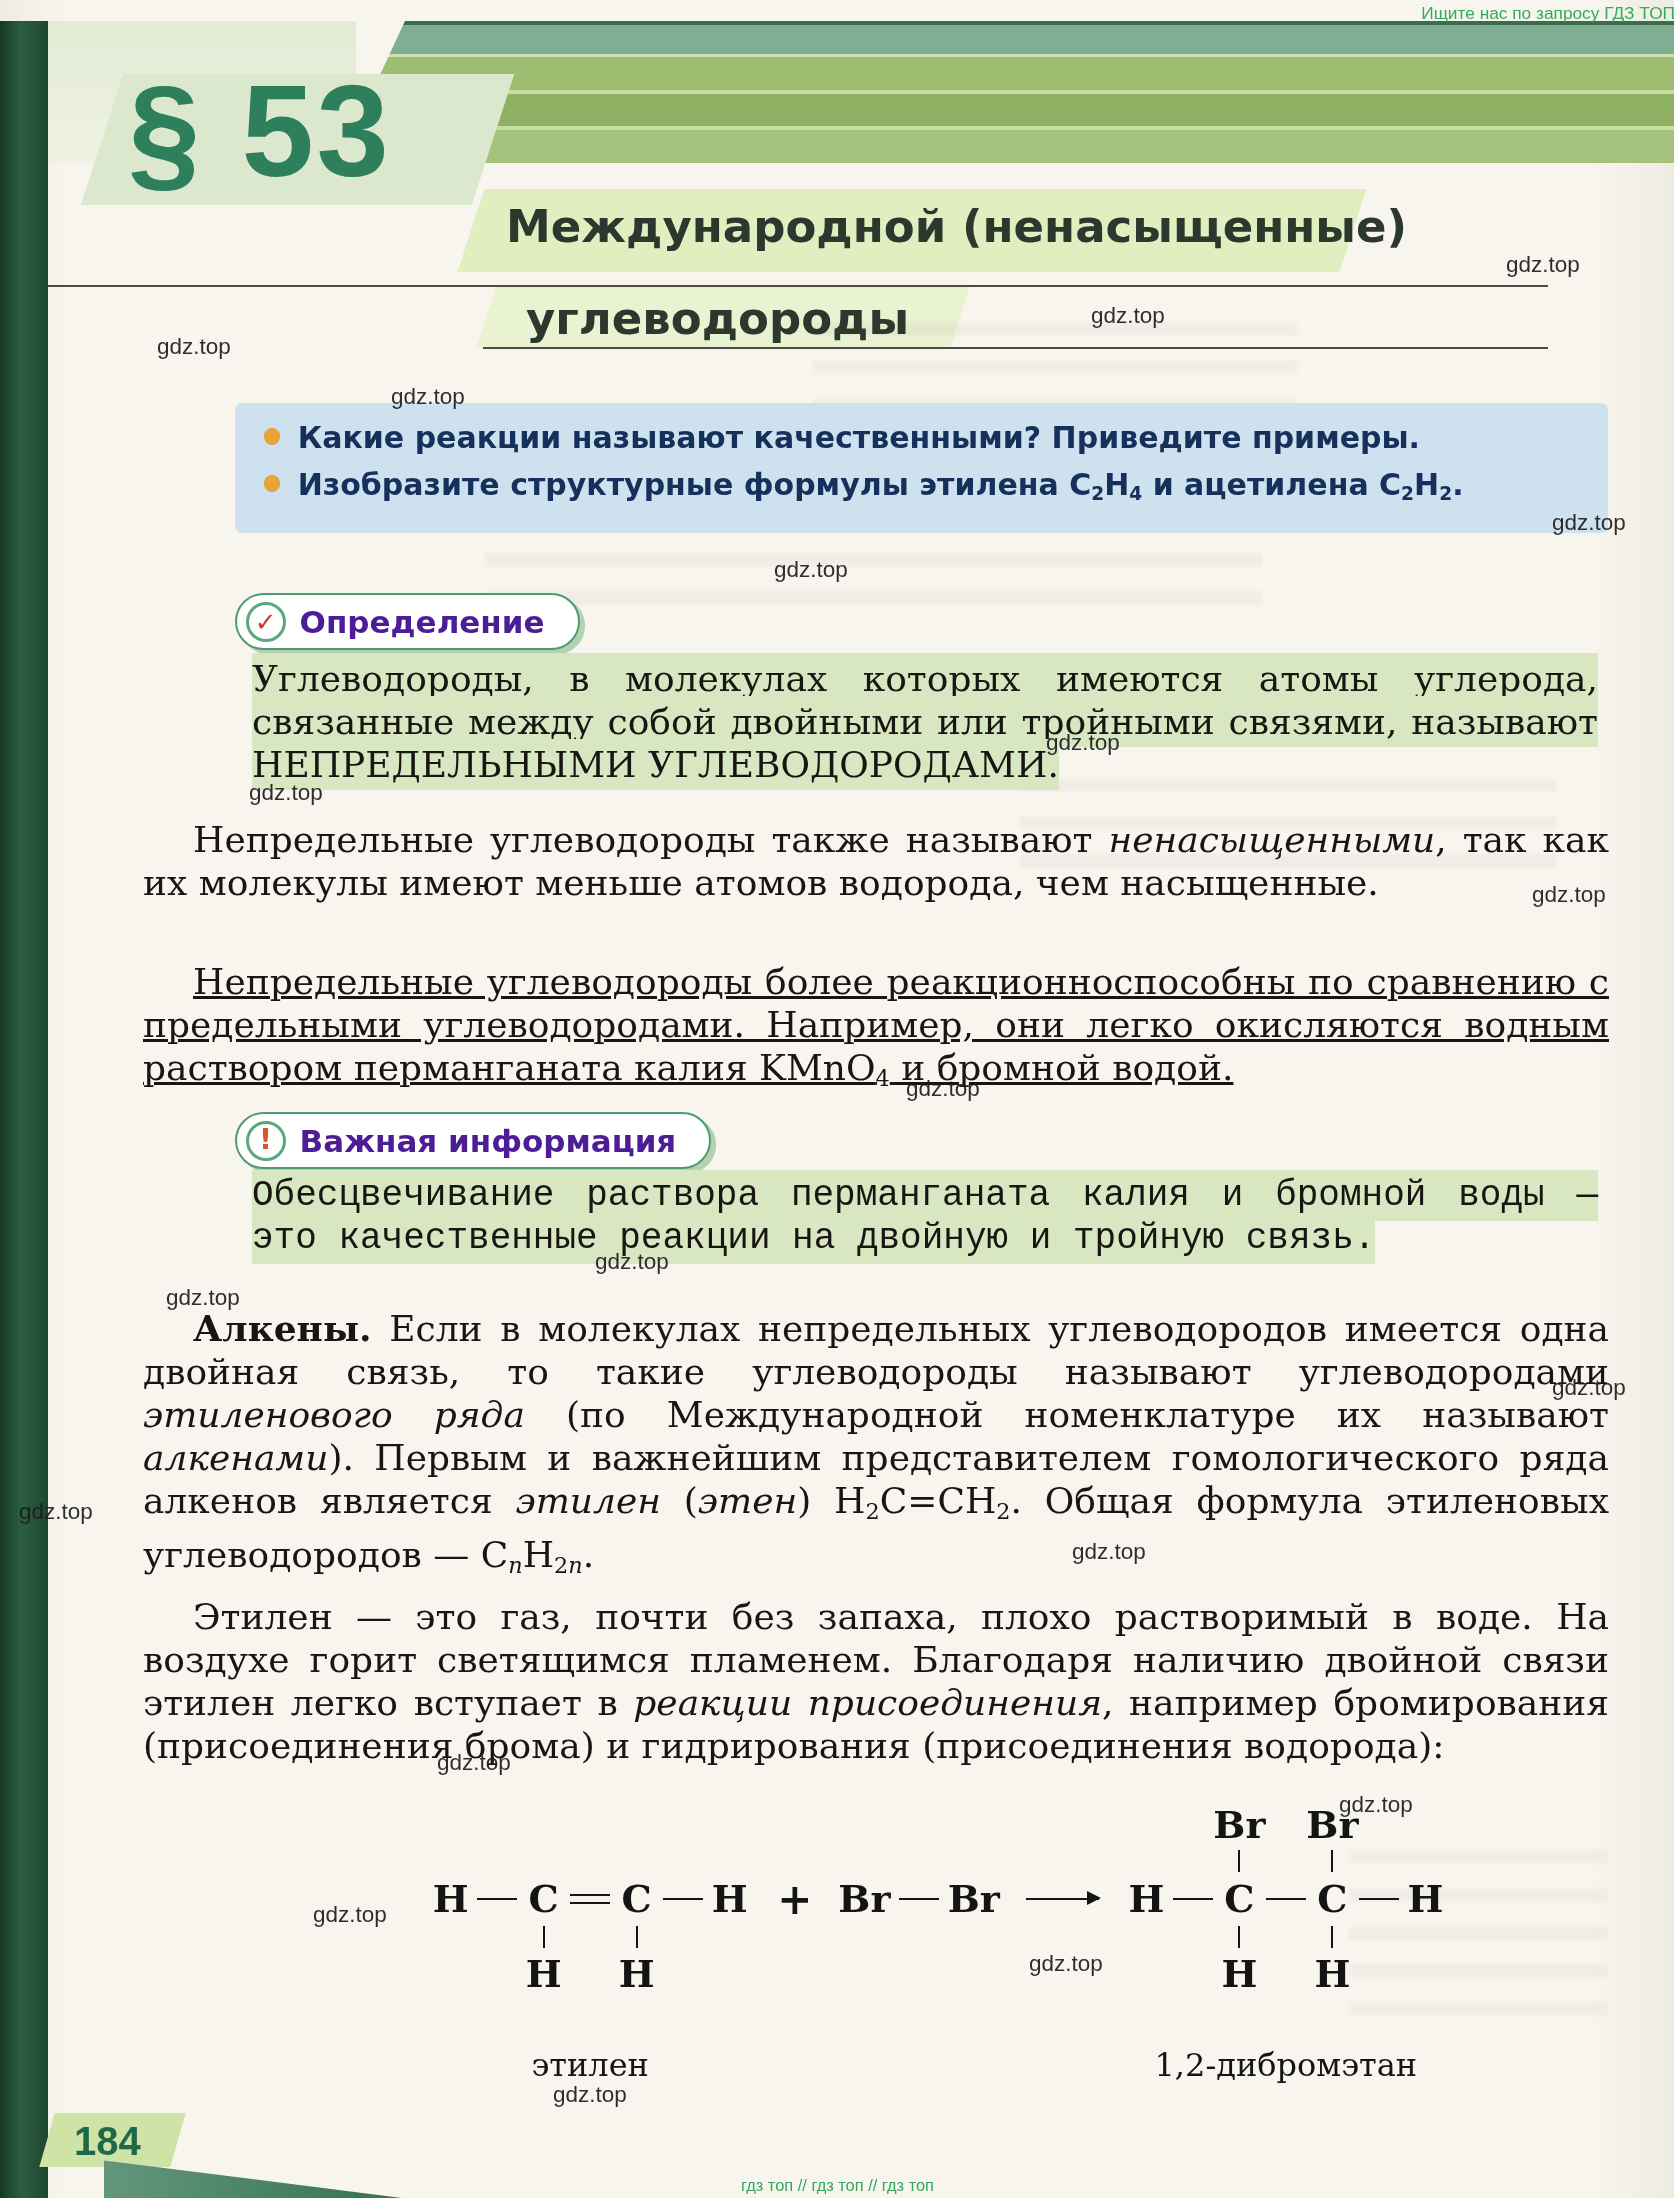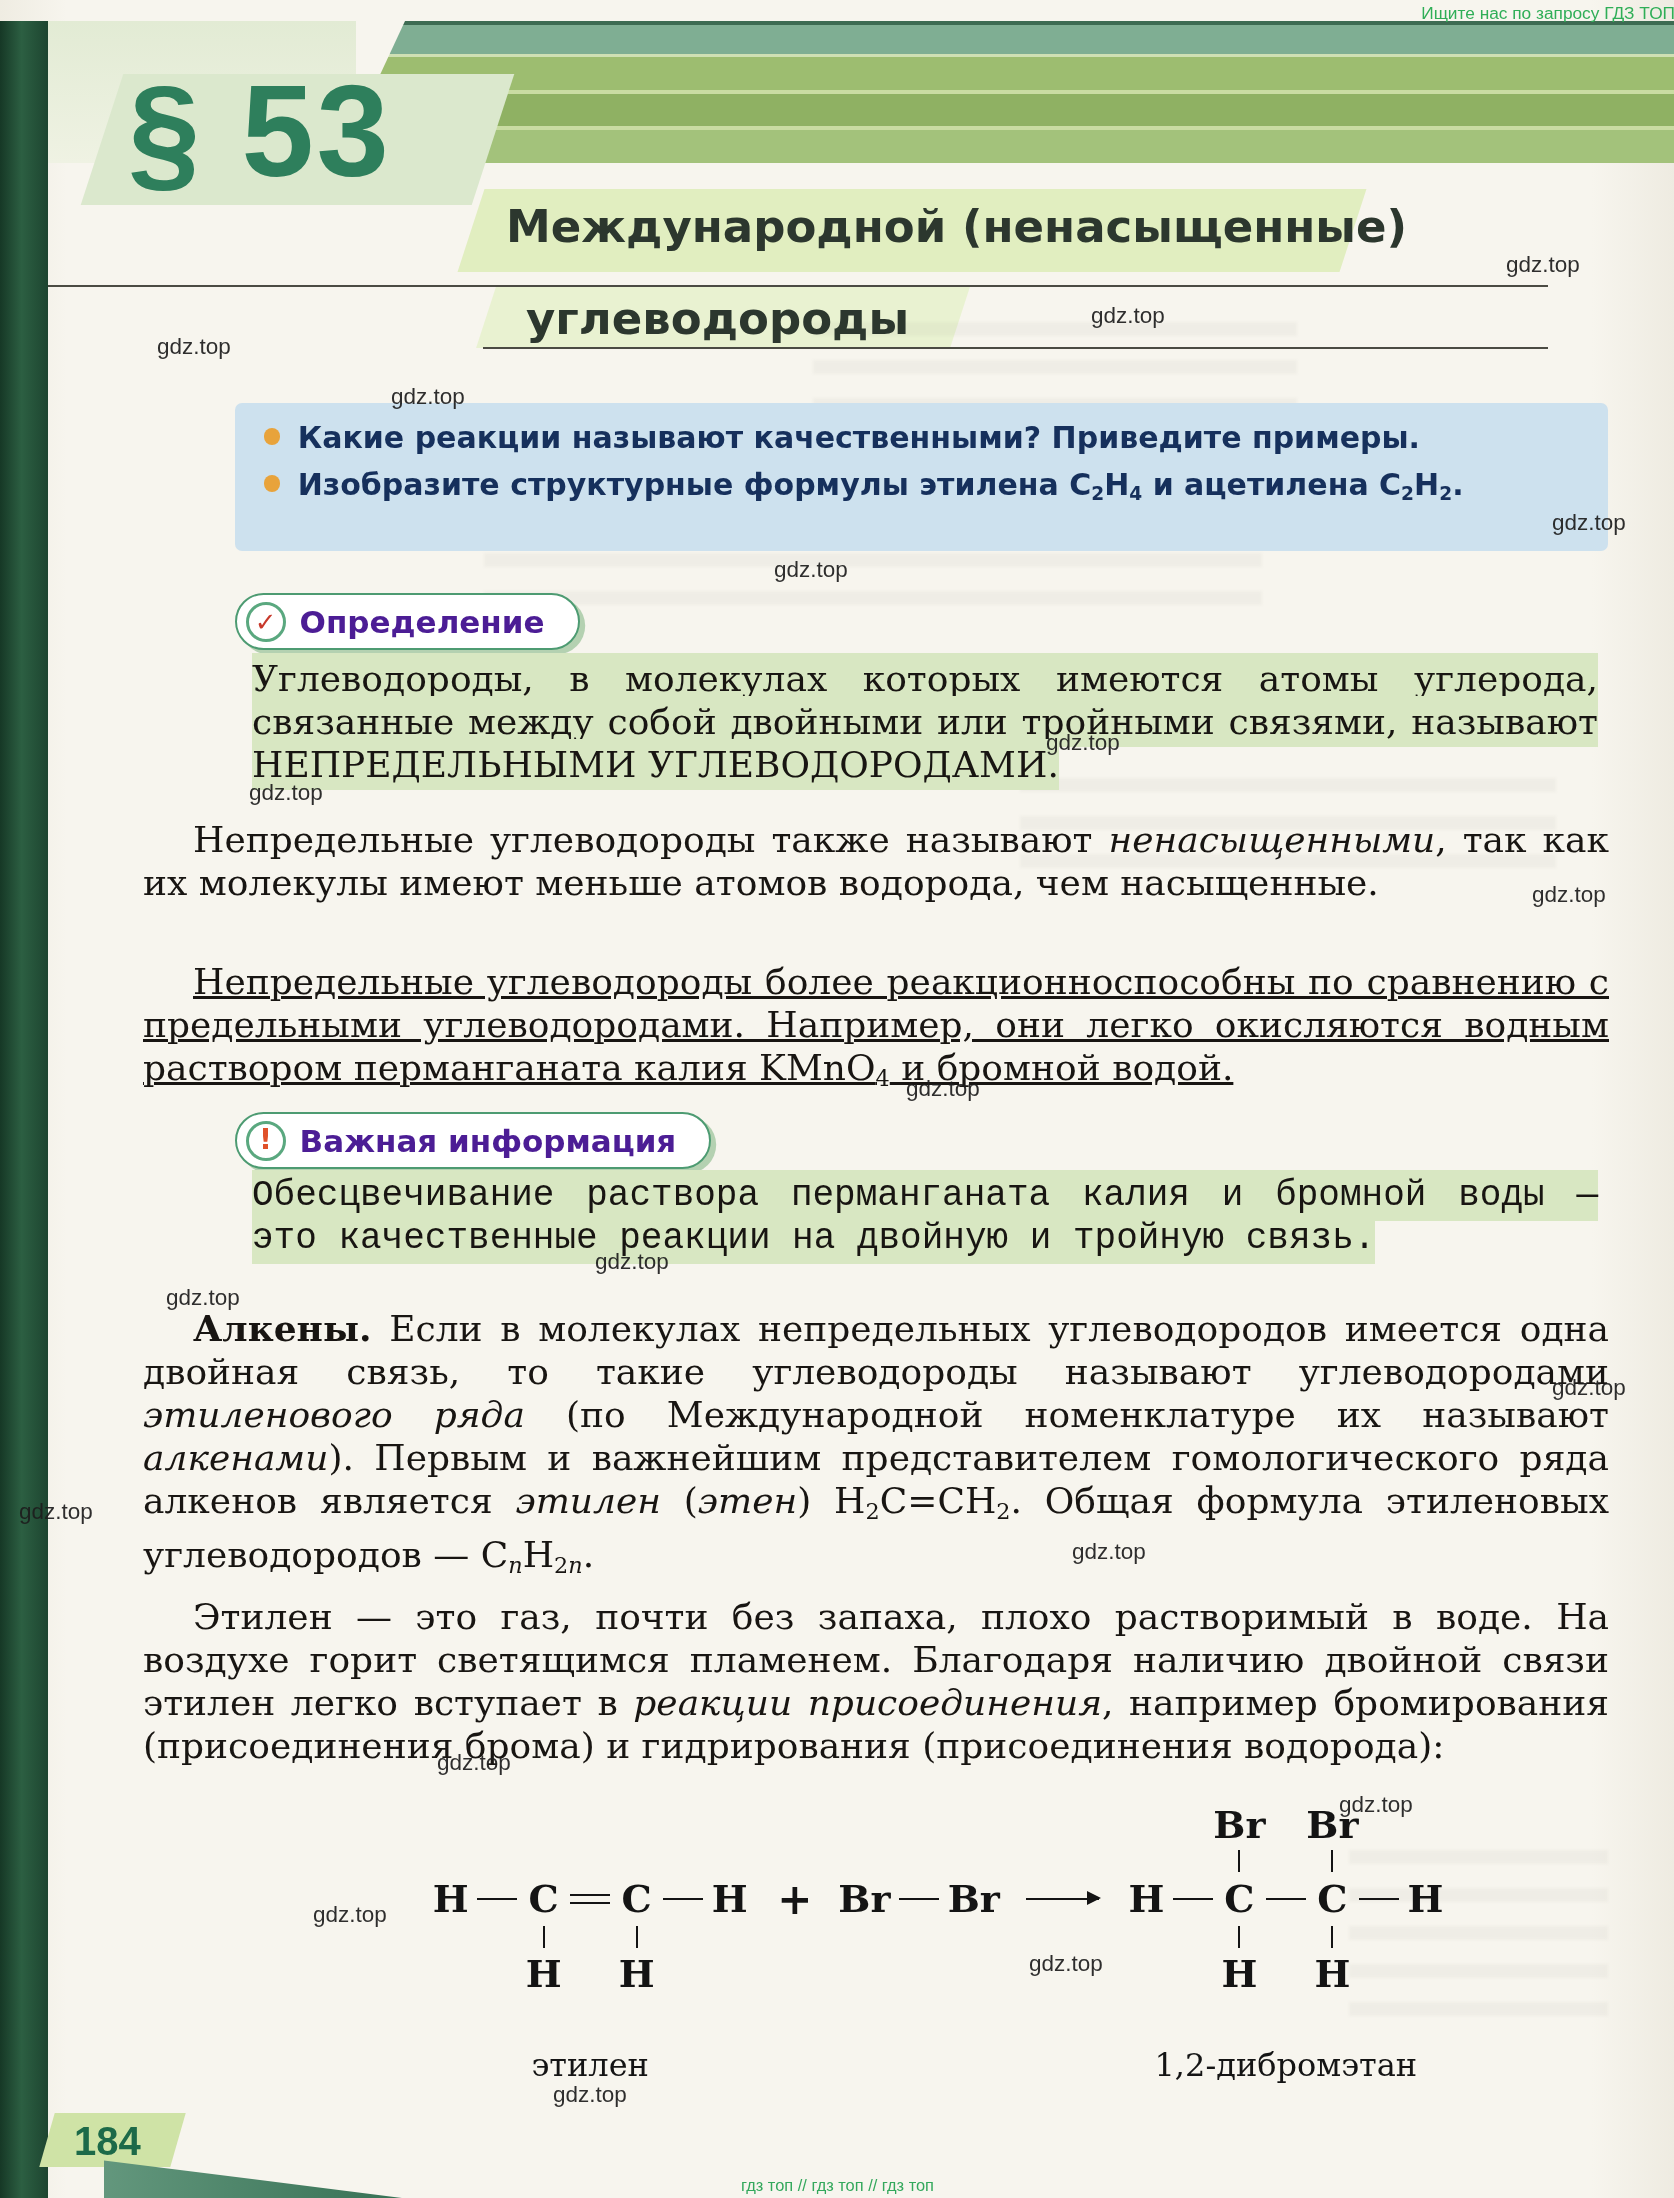--- a/index.html
+++ b/index.html
@@ -63,21 +63,21 @@
     position: absolute; left: 506px; top: 202px;
     font: bold 45px/1.1 "DejaVu Sans", "Liberation Sans", sans-serif; color: #2c372e;
   }
   .title-line2 {
     position: absolute; left: 526px; top: 294px;
     font: bold 45px/1.1 "DejaVu Sans", "Liberation Sans", sans-serif; color: #2c372e;
   }
 
   
   .qbox {
-    position: absolute; left: 235px; top: 403px; width: 1373px; height: 148px;
+    position: absolute; left: 235px; top: 403px; width: 1373px; height: 130px;
     background: #cde1ee; border-radius: 7px; padding: 14px 24px 0 29px;
   }
   .q-item { display: flex; gap: 17.3px; align-items: flex-start; margin-bottom: 5.2px; }
   .q-bullet { width: 16.4px; height: 16.4px; border-radius: 50%; background: #e8a33b; margin-top: 11.2px; flex: none; }
   .q-text { font: bold 30px/42px "DejaVu Sans", "Liberation Sans", sans-serif; color: #16305c; }
 
   
   .pill {
     position: absolute; display: inline-flex; align-items: center; gap: 14px;
     height: 57px; padding: 0 33px 0 8.6px; background: #ffffff;

